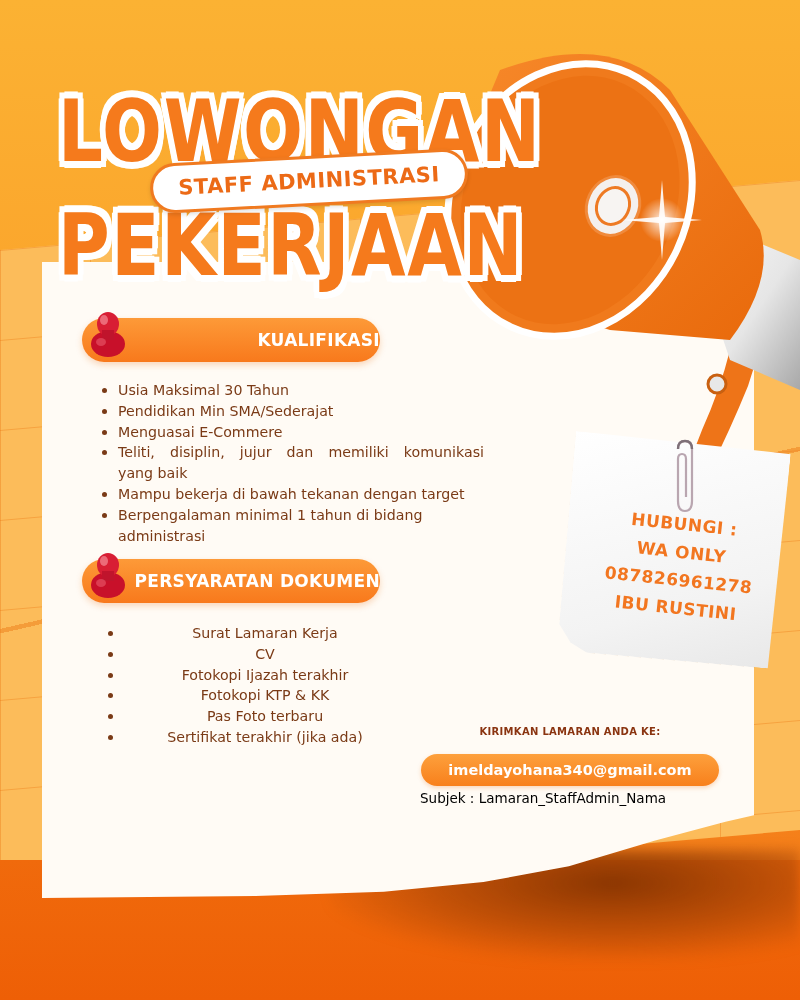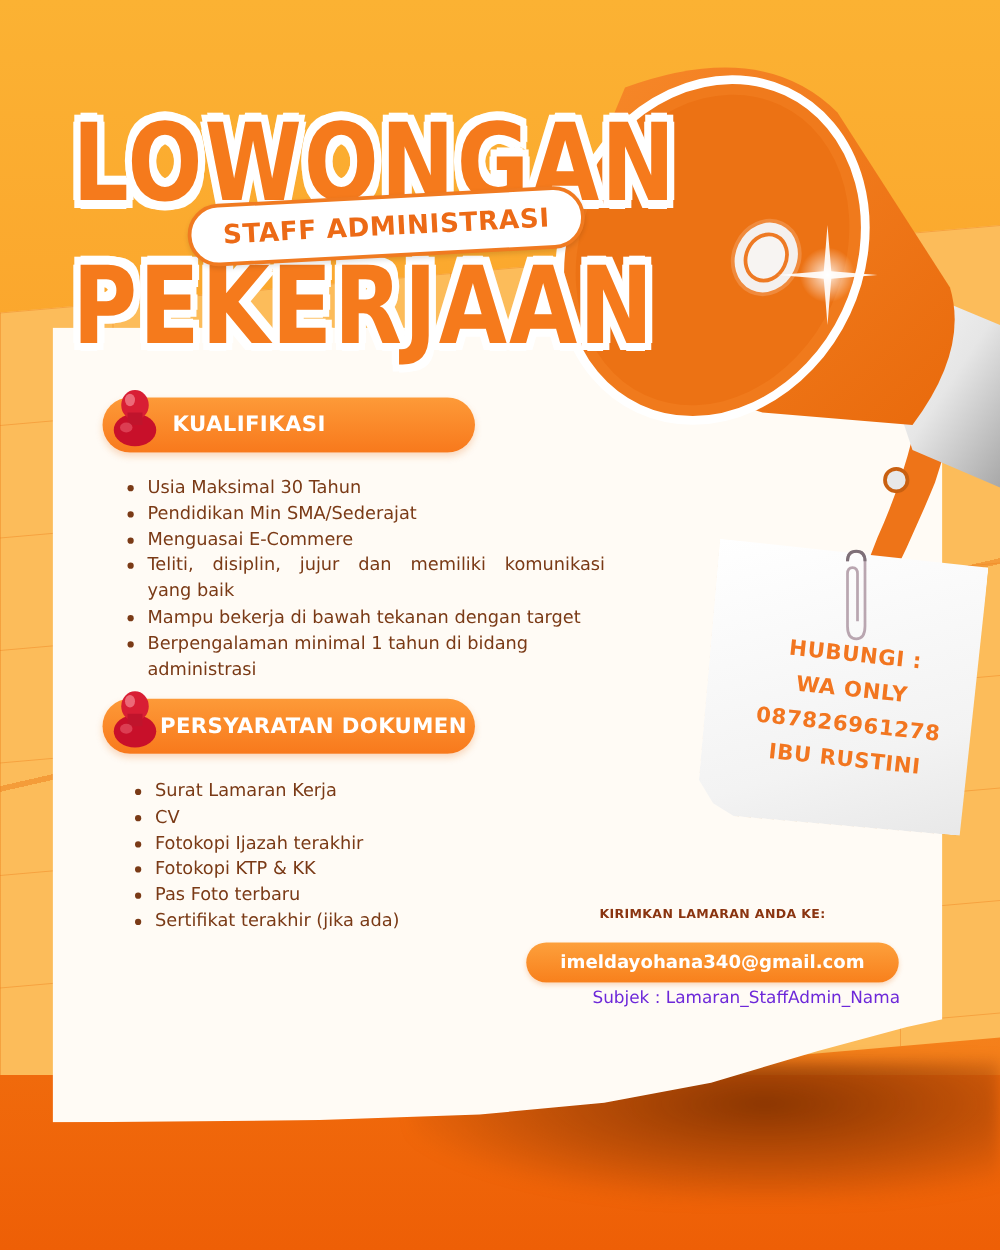--- a/index.html
+++ b/index.html
@@ -65,20 +65,21 @@
       color: #ec6a16; font-weight: bold; font-size: 21px; letter-spacing: 0.5px;
     }
     
     .megaphone { position: absolute; left: 430px; top: 30px; width: 370px; height: 440px; }
     
     .section-pill {
       position: absolute; height: 44px; border-radius: 24px;
       background: linear-gradient(180deg, #fd9a38 0%, #f8791c 100%);
       display: flex; align-items: center;
       box-shadow: 0 3px 6px rgba(230,110,20,0.25);
+      justify-content: flex-end;
     }
     .section-pill .label {
       color: #fff; font-weight: bold; font-size: 17px; letter-spacing: 0.3px;
     }
     .pin { position: absolute; }
     .list {
       position: absolute; margin: 0; padding: 0; list-style: none;
       color: #7a3a16; font-size: 14.2px; line-height: 20.8px;
     }
     .list li { position: relative; padding-left: 18px; }
@@ -106,22 +107,22 @@
       color: #8a3410; font-weight: bold; font-size: 10px; letter-spacing: 0.3px;
     }
     .email-pill {
       position: absolute; left: 421px; top: 754px; width: 298px; height: 32px; border-radius: 16px;
       background: linear-gradient(180deg, #fda03c 0%, #f8801c 100%);
       display: flex; align-items: center; justify-content: center;
       box-shadow: 0 2px 4px rgba(230,110,20,0.25);
     }
     .email-pill span { color: #fff; font-weight: bold; font-size: 14.5px; }
     .subject {
-      position: absolute; left: 420px; top: 790px; width: 300px; text-align: right;
-      color: #6d28d9; font-size: 13.5px;
+      position: absolute; left: 420px; top: 790px; width: 300px; text-align: left;
+      color: #000000; font-size: 13.5px;
     }
   </style>
 </head>
 <body>
 
 <div class="grid-bg"></div>
 <div class="bottom-band"></div>
 <div class="paper-shadow"></div>
 <div class="paper"></div>
 
@@ -192,21 +193,21 @@
 <div class="section-pill" style="left:82px; top:559px; width:298px;">
   <span class="label" style="margin-left:46px;">PERSYARATAN DOKUMEN</span>
 </div>
 <svg class="pin" style="left:88px; top:551px;" width="40" height="48" viewBox="0 0 40 48">
   <ellipse cx="20" cy="34" rx="17" ry="13" fill="#c8102a"></ellipse>
   <ellipse cx="20" cy="14" rx="11" ry="12" fill="#d81e34"></ellipse>
   <rect x="14" y="20" width="12" height="10" fill="#c0142c"></rect>
   <ellipse cx="16" cy="10" rx="4" ry="5" fill="#f58a96" opacity="0.7"></ellipse>
   <ellipse cx="13" cy="32" rx="5" ry="4" fill="#f06a7a" opacity="0.5"></ellipse>
 </svg>
-<ul class="list" style="left:106px; top:623px; width:300px;">
+<ul class="list" style="left:106px; top:623px; width:300px;text-align:center;">
   <li>Surat Lamaran Kerja</li>
   <li>CV</li>
   <li>Fotokopi Ijazah terakhir</li>
   <li>Fotokopi KTP &amp; KK</li>
   <li>Pas Foto terbaru</li>
   <li>Sertifikat terakhir (jika ada)</li>
 </ul>
 
 <div class="note"></div>
 <svg class="paperclip" width="30" height="80" viewBox="0 0 30 80">

